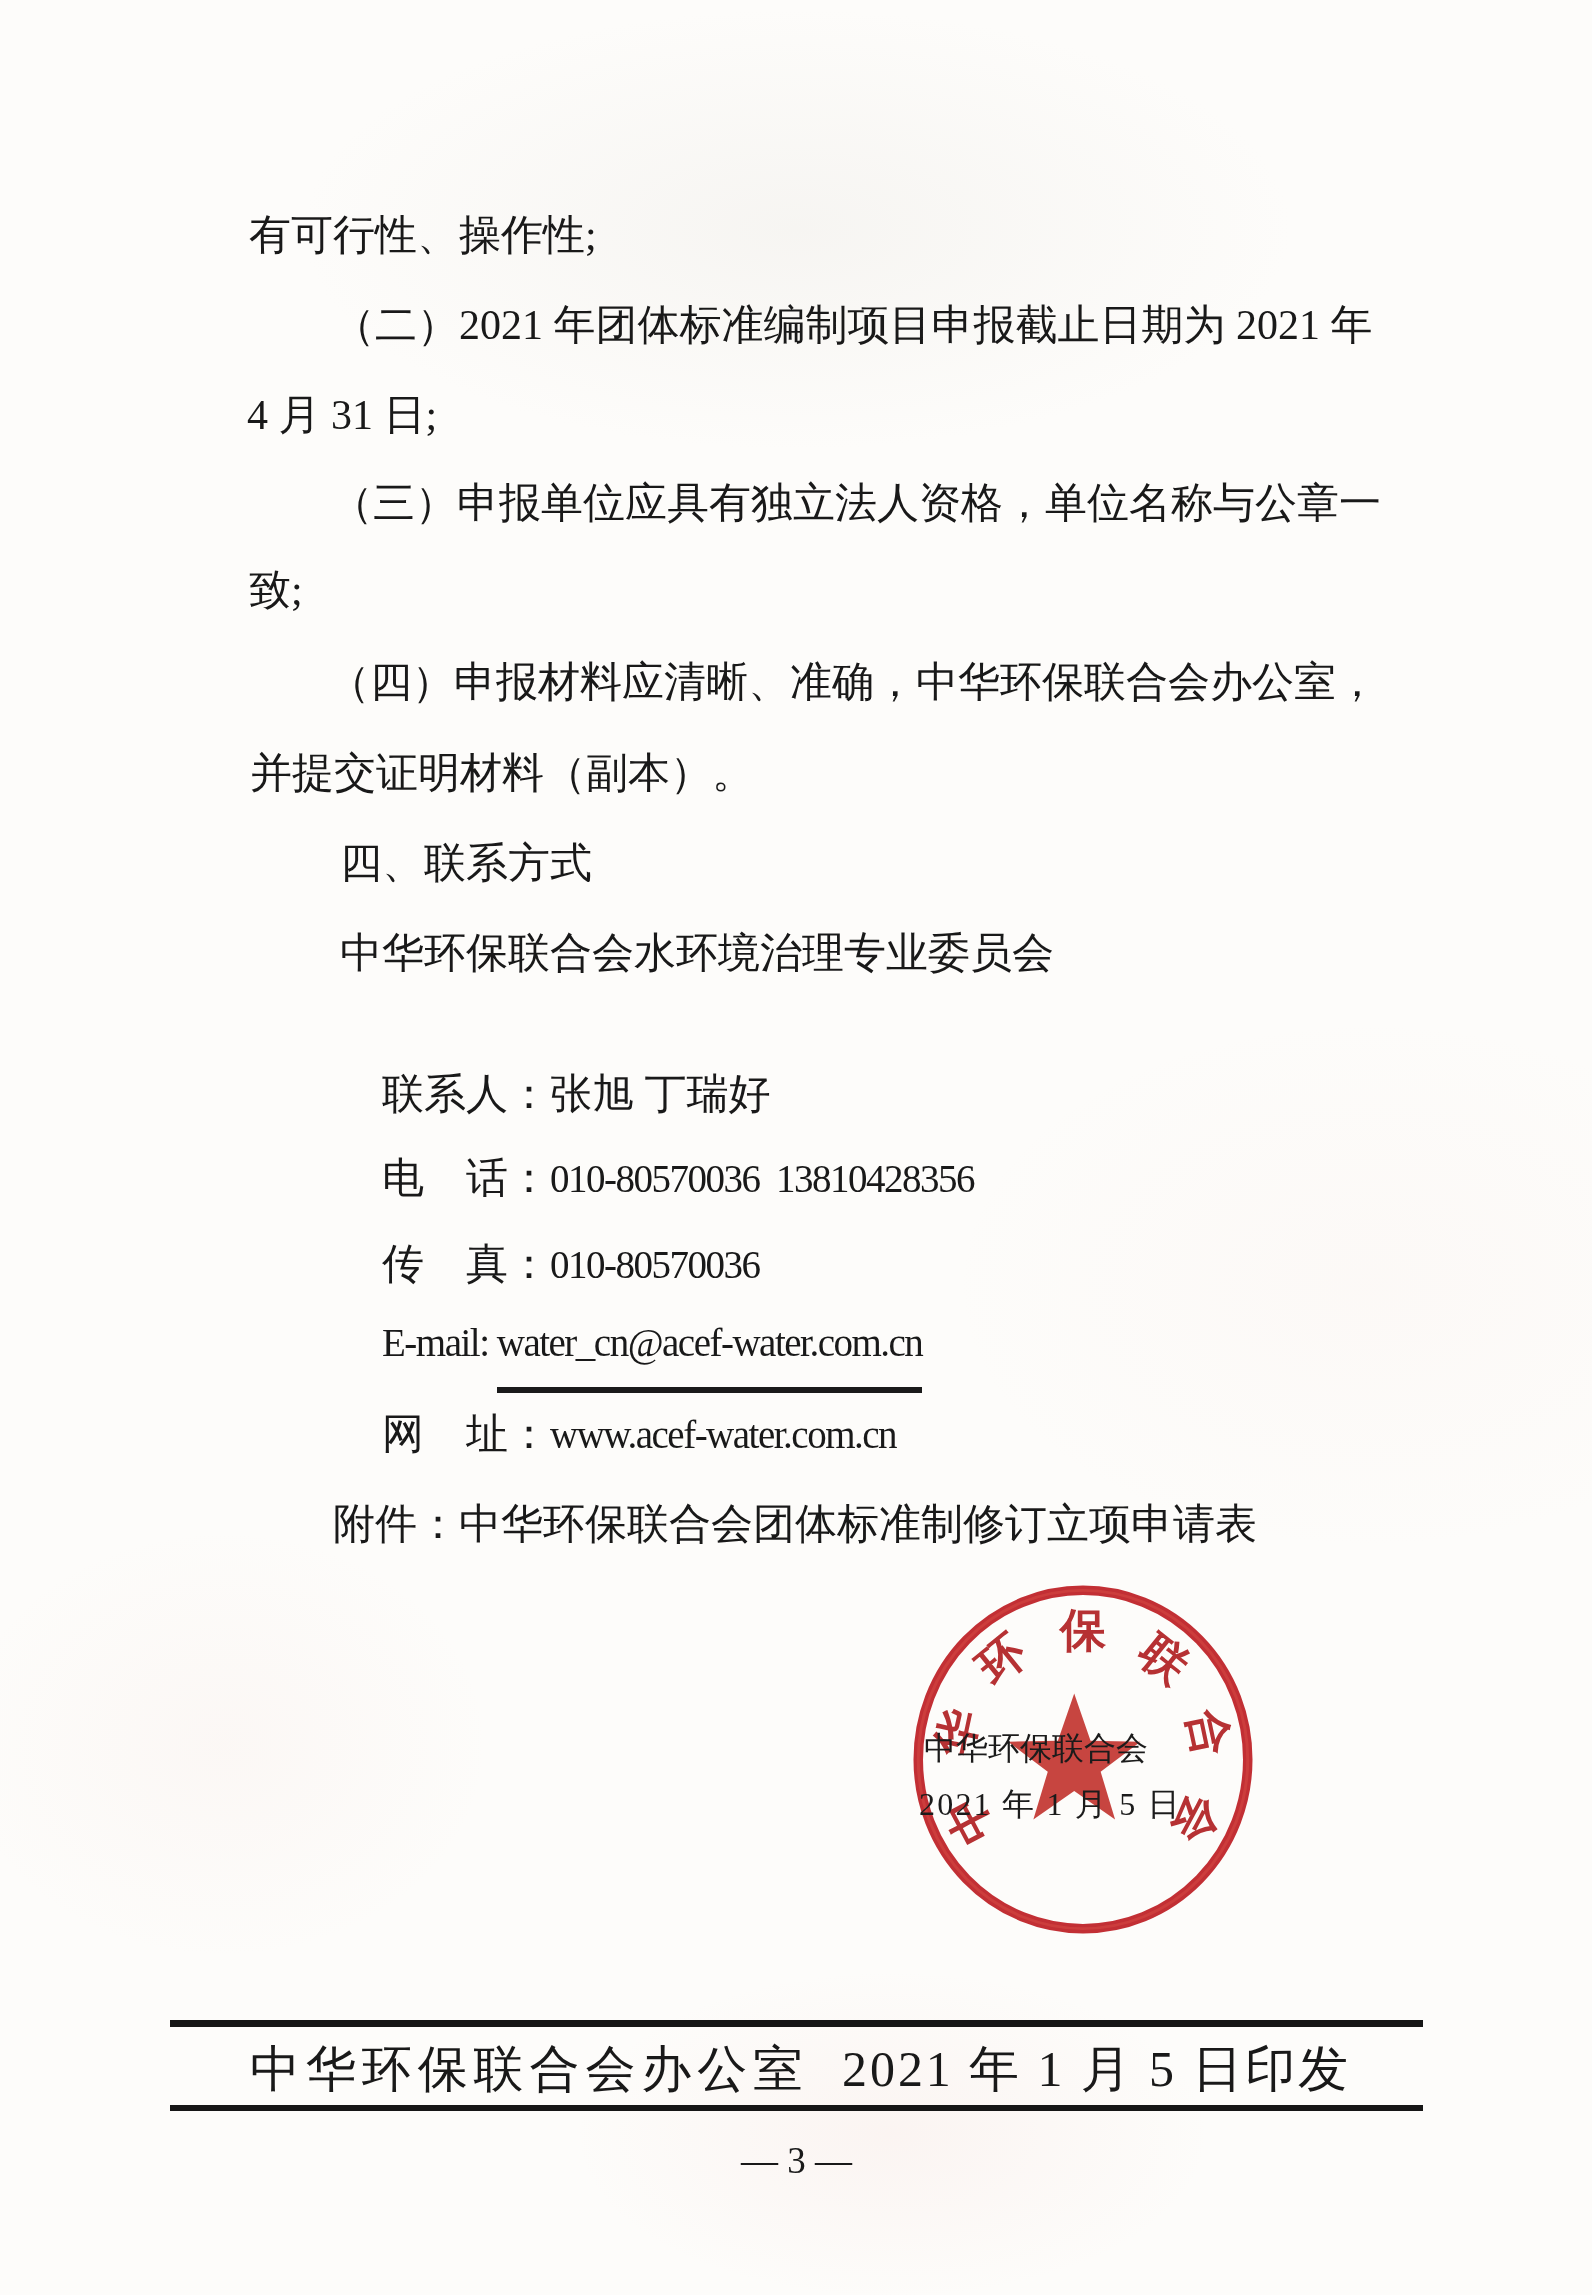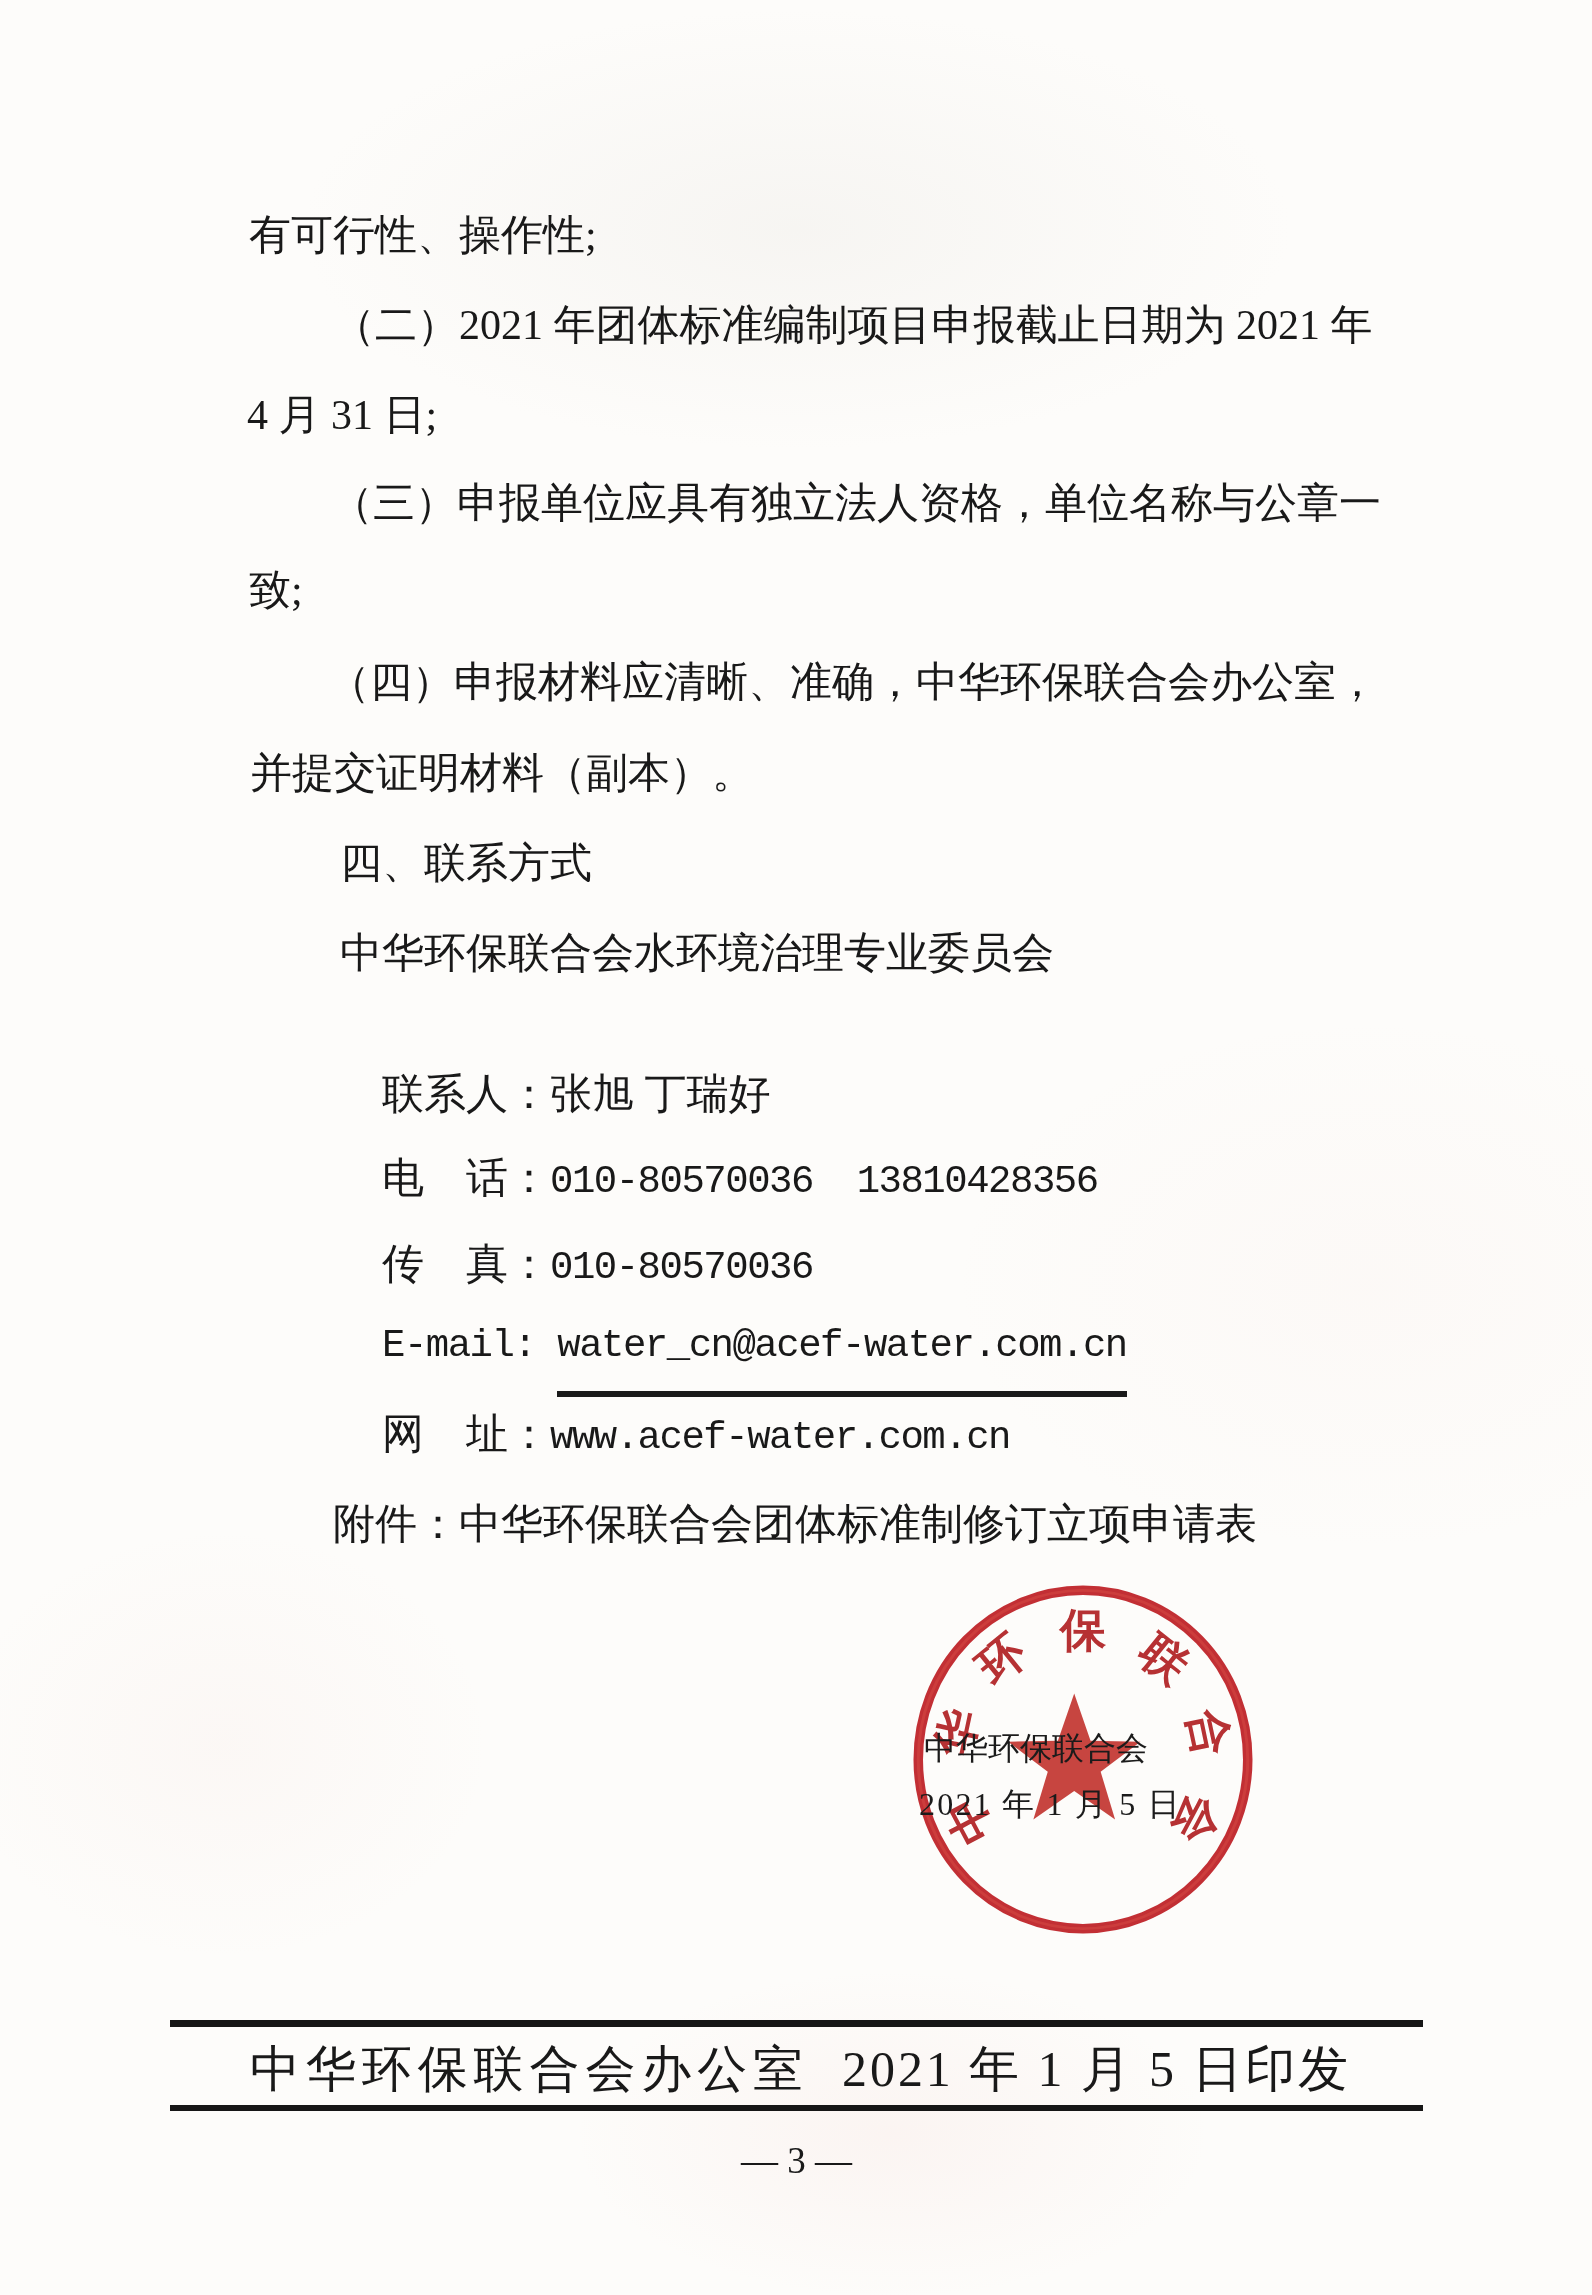--- a/index.html
+++ b/index.html
@@ -24,21 +24,21 @@
     position:absolute;
     font-size:42px;
     line-height:53px;
     letter-spacing:0;
     white-space:pre;
     color:#191919;
   }
   .contact-label{white-space:pre;}
   .contact-value{white-space:pre;}
   .mono{
-    font-family:Liberation Mono, monospace;
+    font-family:Liberation Serif, serif;
     font-size:39px;
     letter-spacing:-1.5px;
   }
   .email-underline{
     border-bottom:6.6px solid #1a1a1a;
     padding-bottom:23px;
   }
   .seal-wrap{
     position:absolute;
     left:908px;top:1580px;

